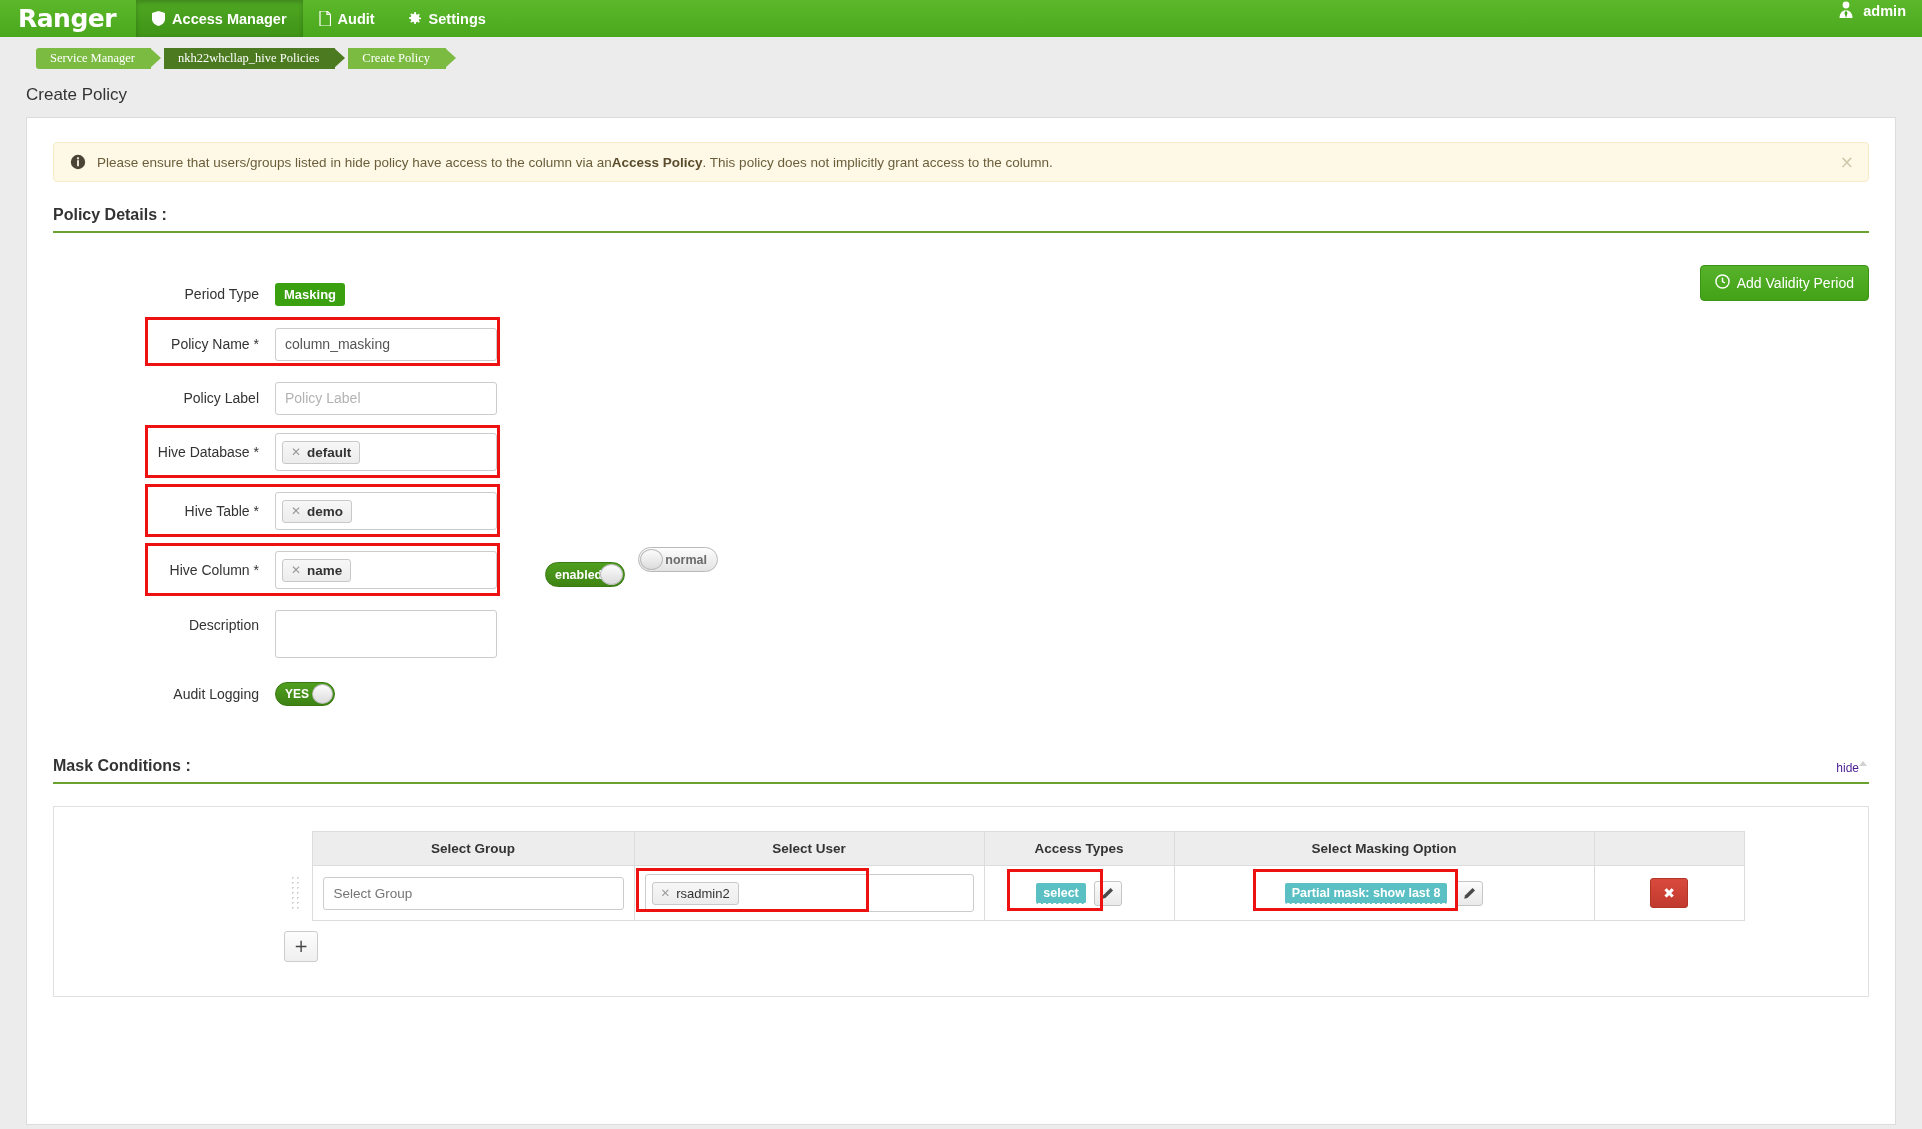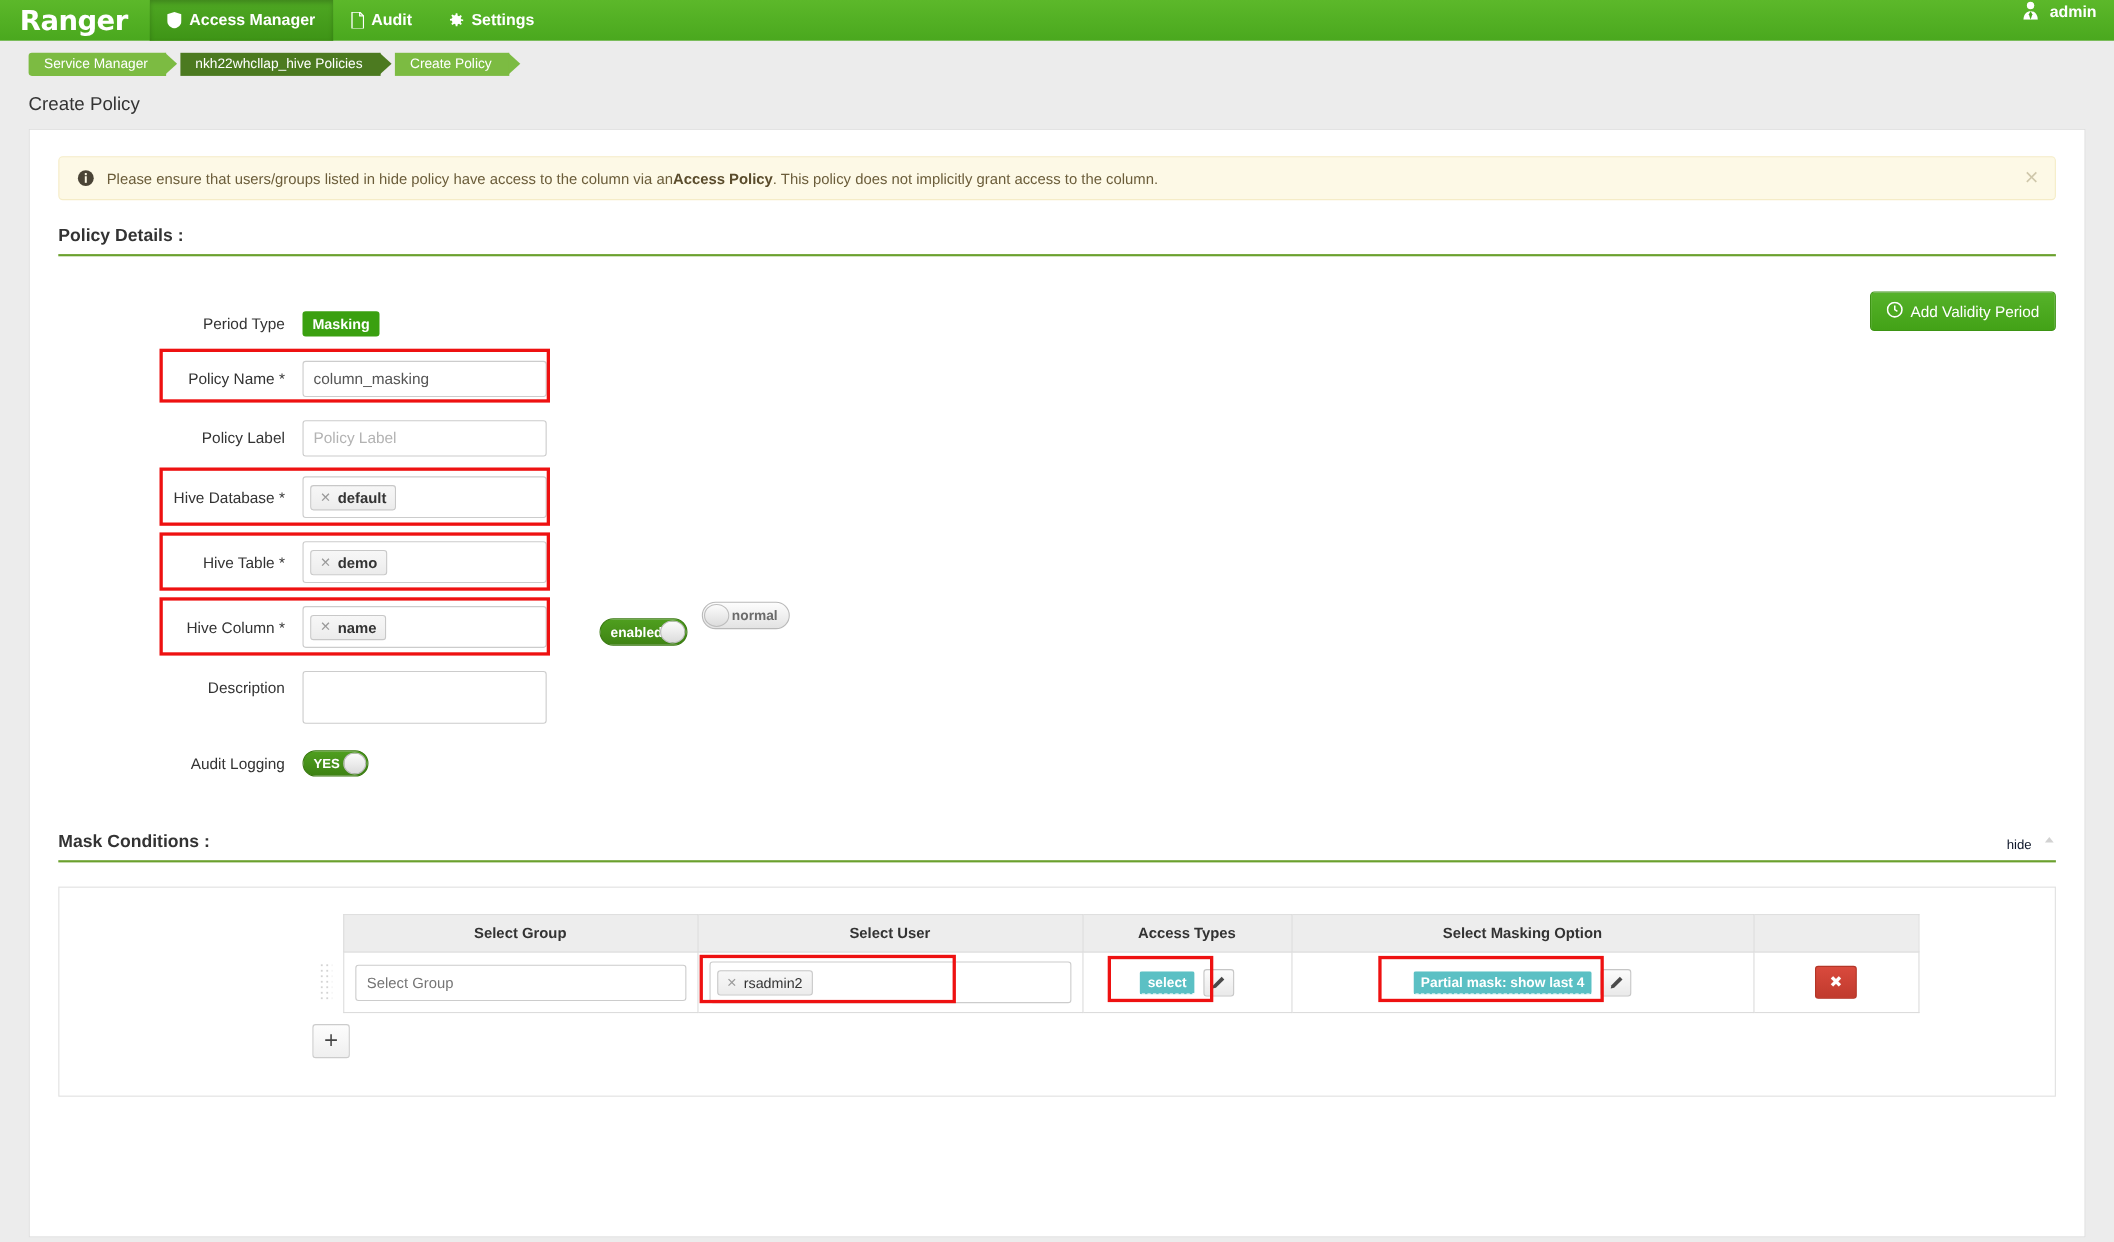--- a/index.html
+++ b/index.html
@@ -48,22 +48,23 @@
     position: absolute; right: 16px; top: 0; bottom: 16px;
     display: flex; align-items: center; gap: 8px;
     color: #fff; font-size: 14.5px; font-weight: bold;
   }
 
   
   .crumbbar {
     height: 26px;
     background: #ececec;
     display: flex; align-items: center;
-    padding-left: 26px;
+    padding-left: 36px;
     margin-top: 8px;
+    font-family: Liberation Serif, serif;
   }
   .crumb {
     position: relative;
     height: 21px;
     display: flex; align-items: center;
     padding: 0 16px 0 14px;
     color: #fff;
     font-size: 12.5px;
     white-space: nowrap;
     margin-right: 13px;
@@ -128,22 +129,22 @@
   }
   .sect-title {
     font-size: 16px;
     font-weight: bold;
     color: #333;
     padding-bottom: 7px;
   }
   .sect-rule { height: 2px; background: #6ba12e; }
   .hidelink {
     position: absolute; right: 2px; bottom: 9px;
-    color: #0f172a; font-size: 12px;
-    display: flex; align-items: flex-start; gap: 12px;
+    color: #4c1d95; font-size: 12px;
+    display: flex; align-items: flex-start; gap: 0;
     cursor: pointer;
   }
   .caret-up {
     width:0;height:0;
     border-left:4px solid transparent;
     border-right:4px solid transparent;
     border-bottom:5px solid #d2d2d2;
   }
 
   
@@ -638,21 +639,21 @@
           <td style="position:relative;text-align:center;">
             <span class="tealtag">select</span>
             <span class="pencilbtn">
               <svg width="13" height="13" viewBox="0 0 16 16">
                   <path d="M11.8 1.2 L14.8 4.2 L5.4 13.6 L1.6 14.4 L2.4 10.6 Z" fill="#4a4a4a"></path>
                 </svg>
             </span>
             <div class="hl" style="left:22px;top:3px;width:96px;height:42px;"></div>
           </td>
           <td style="position:relative;text-align:center;">
-            <span class="tealtag">Partial mask: show last 4</span>
+            <span class="tealtag">Partial mask: show last 8</span>
             <span class="pencilbtn">
               <svg width="13" height="13" viewBox="0 0 16 16">
                   <path d="M11.8 1.2 L14.8 4.2 L5.4 13.6 L1.6 14.4 L2.4 10.6 Z" fill="#4a4a4a"></path>
                 </svg>
             </span>
             <div class="hl" style="left:78px;top:3px;width:205px;height:42px;"></div>
           </td>
           <td style="text-align:center;">
             <span class="delbtn">✖</span>
           </td>

